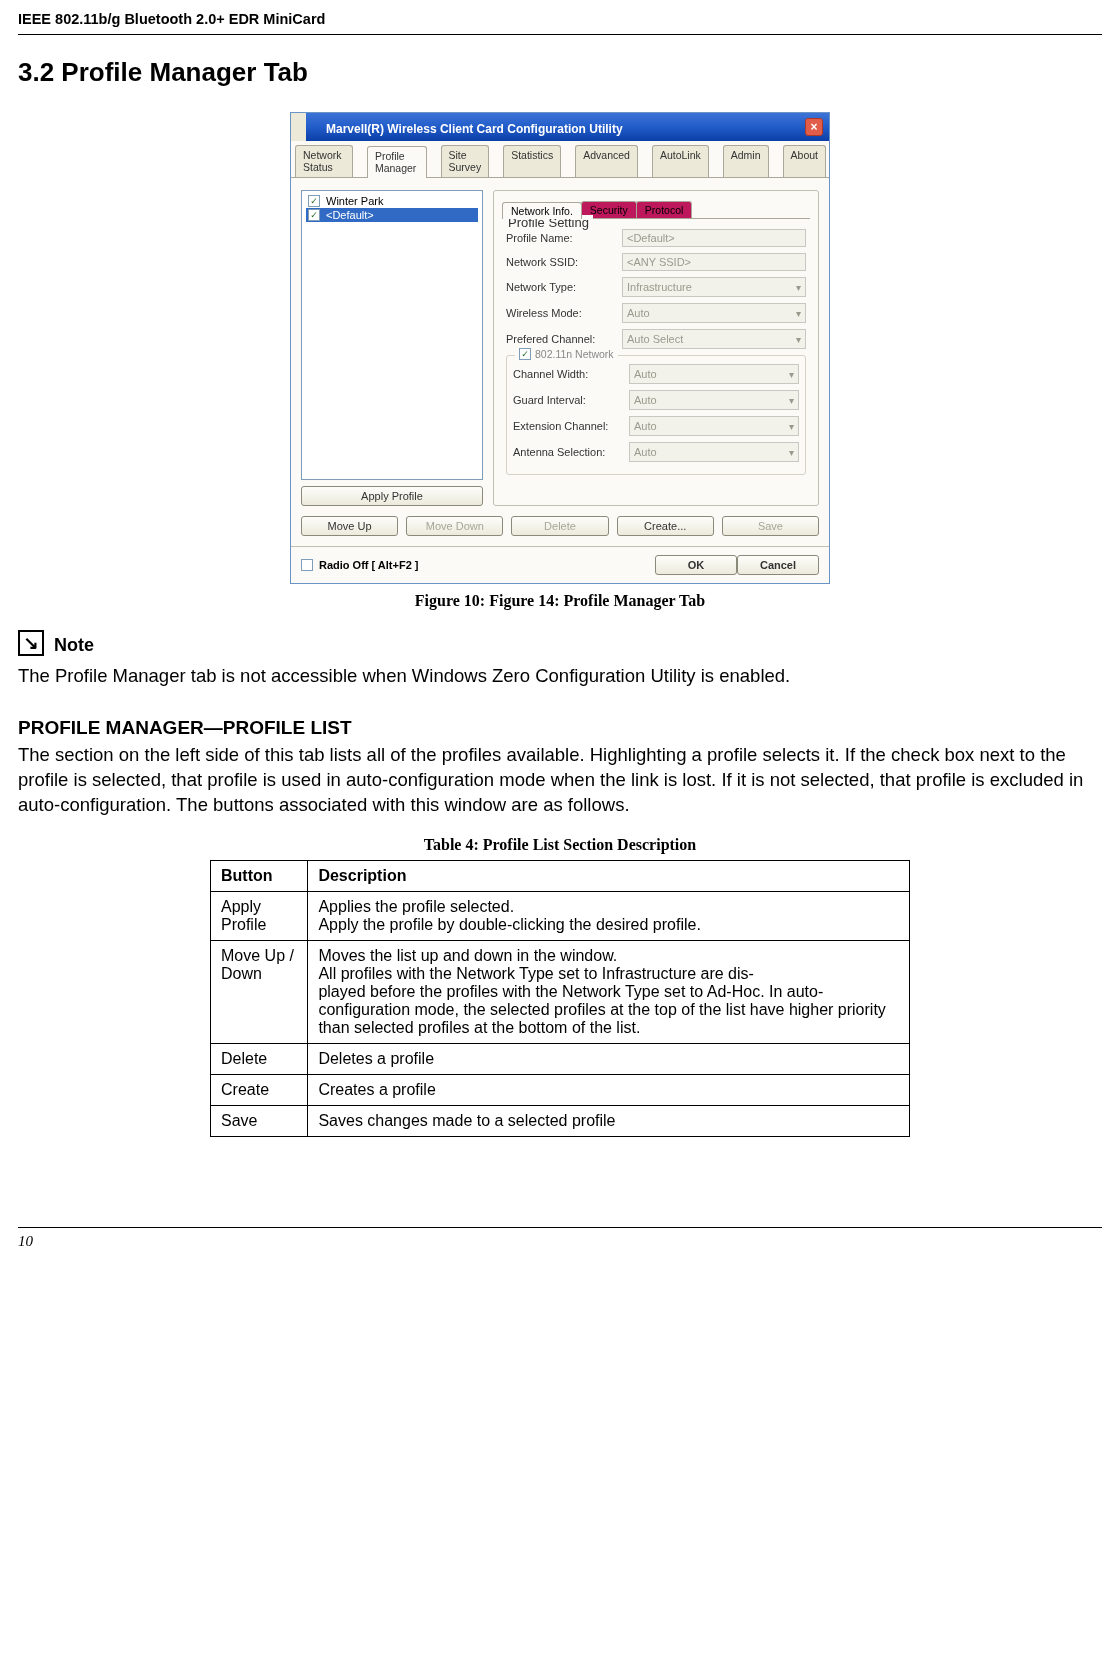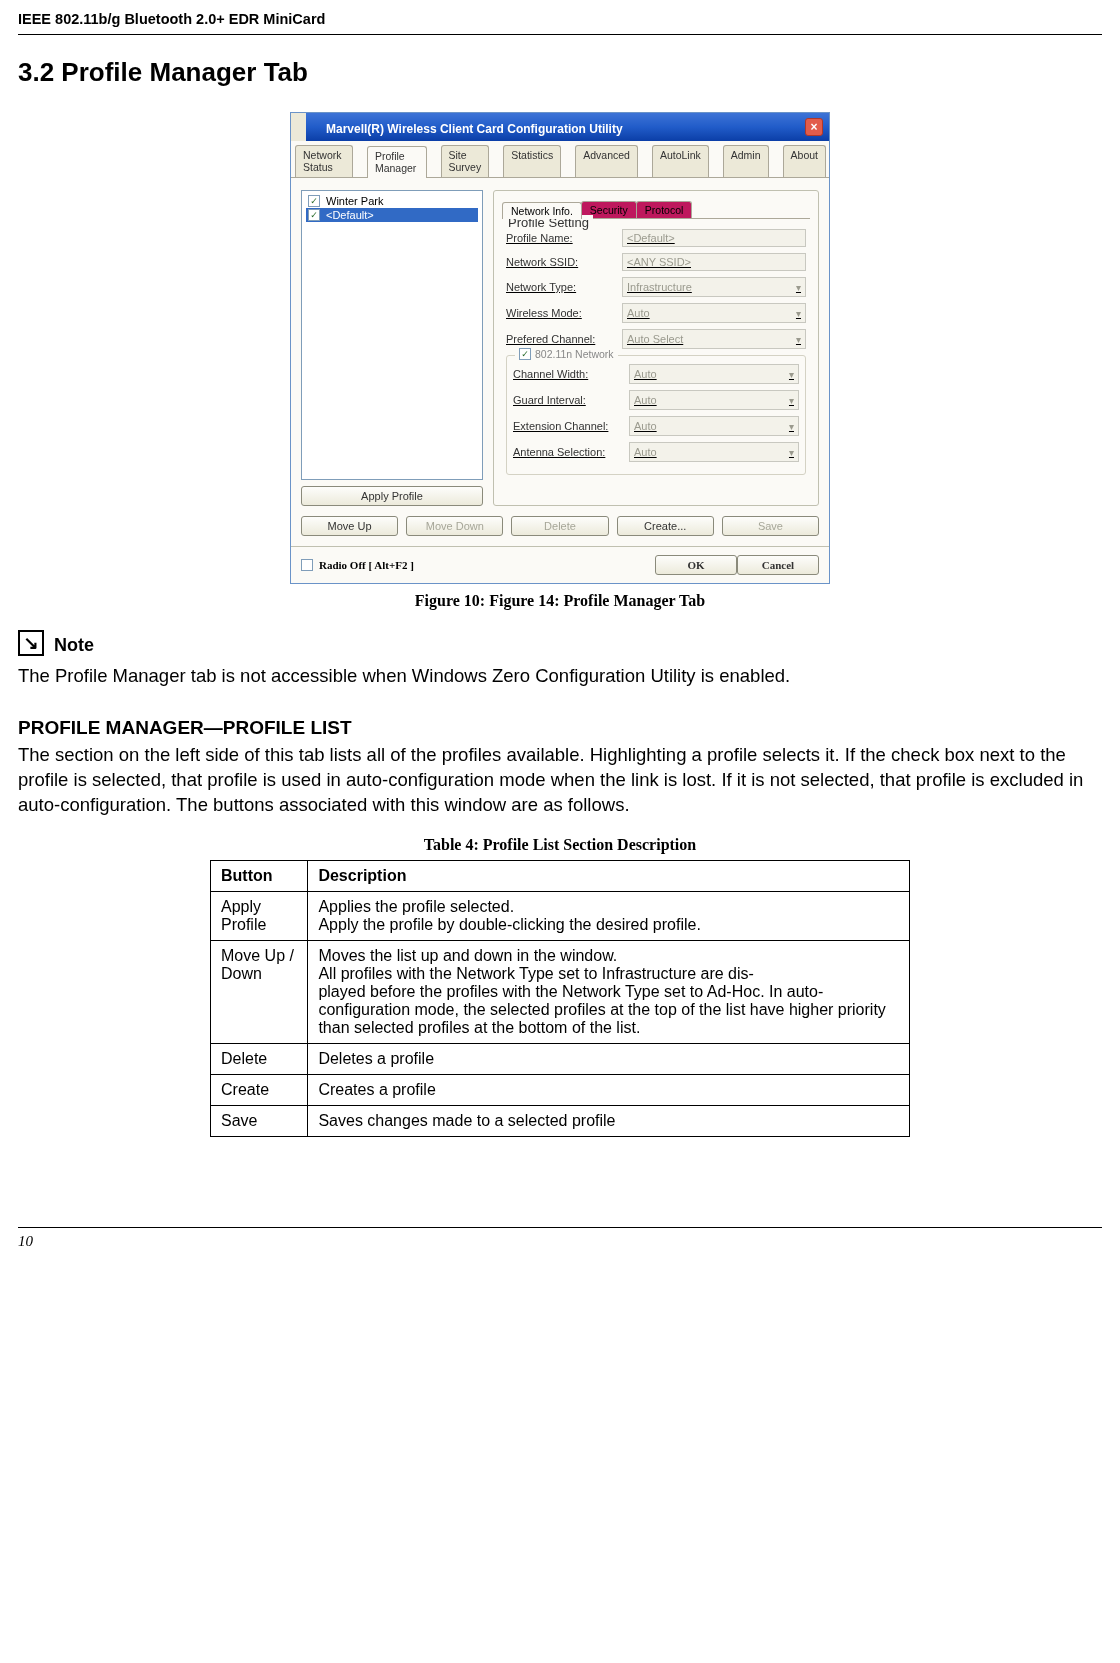--- a/index.html
+++ b/index.html
@@ -142,21 +142,21 @@
     border:1px solid #aca899;
     border-bottom:none;
     border-top-left-radius:3px;
     border-top-right-radius:3px;
     padding:2px 8px;
     background:#be185d;
     font-size:10.5px;
     margin-right:-1px;
   }
   .ps-tab.active { background:#fbfaf6; position:relative; top:1px; }
-  .ps-content { padding:10px 4px 4px 4px;text-decoration:underline; }
+  .ps-content { padding:10px 4px 4px 4px; }
   .ps-row { display:flex; align-items:center; margin-bottom:6px; gap:6px;}
   .ps-label { width:110px; font-size:11px; color:#333;}
   .ps-input {
     flex:1;
     border:1px solid #c8c8c0;
     background:#f3f2ea;
     color:#9a9a8e;
     padding:2px 4px;
     font-size:11px;
     height:18px;
@@ -196,21 +196,20 @@
   .apply-btn { width:182px; margin-top:6px; }
   .btn-row { display:flex; gap:8px; margin-top:10px; }
   .btn-row .btn { flex:1; }
   .dlg-footer {
     border-top:1px solid #c0c0b0;
     padding:8px 10px;
     display:flex;
     justify-content:space-between;
     align-items:center;
     background:#fbfaf6;
-    font-family:Liberation Serif, serif;
   }
   .radio-off {
     display:flex;align-items:center;gap:6px;font-size:11px;font-weight:bold;
   }
   .radio-chk { width:12px;height:12px;border:1px solid #7f9db9;background:#fff;}
   .footer-btns { display:flex; }
   .footer-btns .btn { width:82px; font-weight:bold;}
   .fig-caption {
     text-align:center;
     font-family: "Times New Roman", Times, serif;

